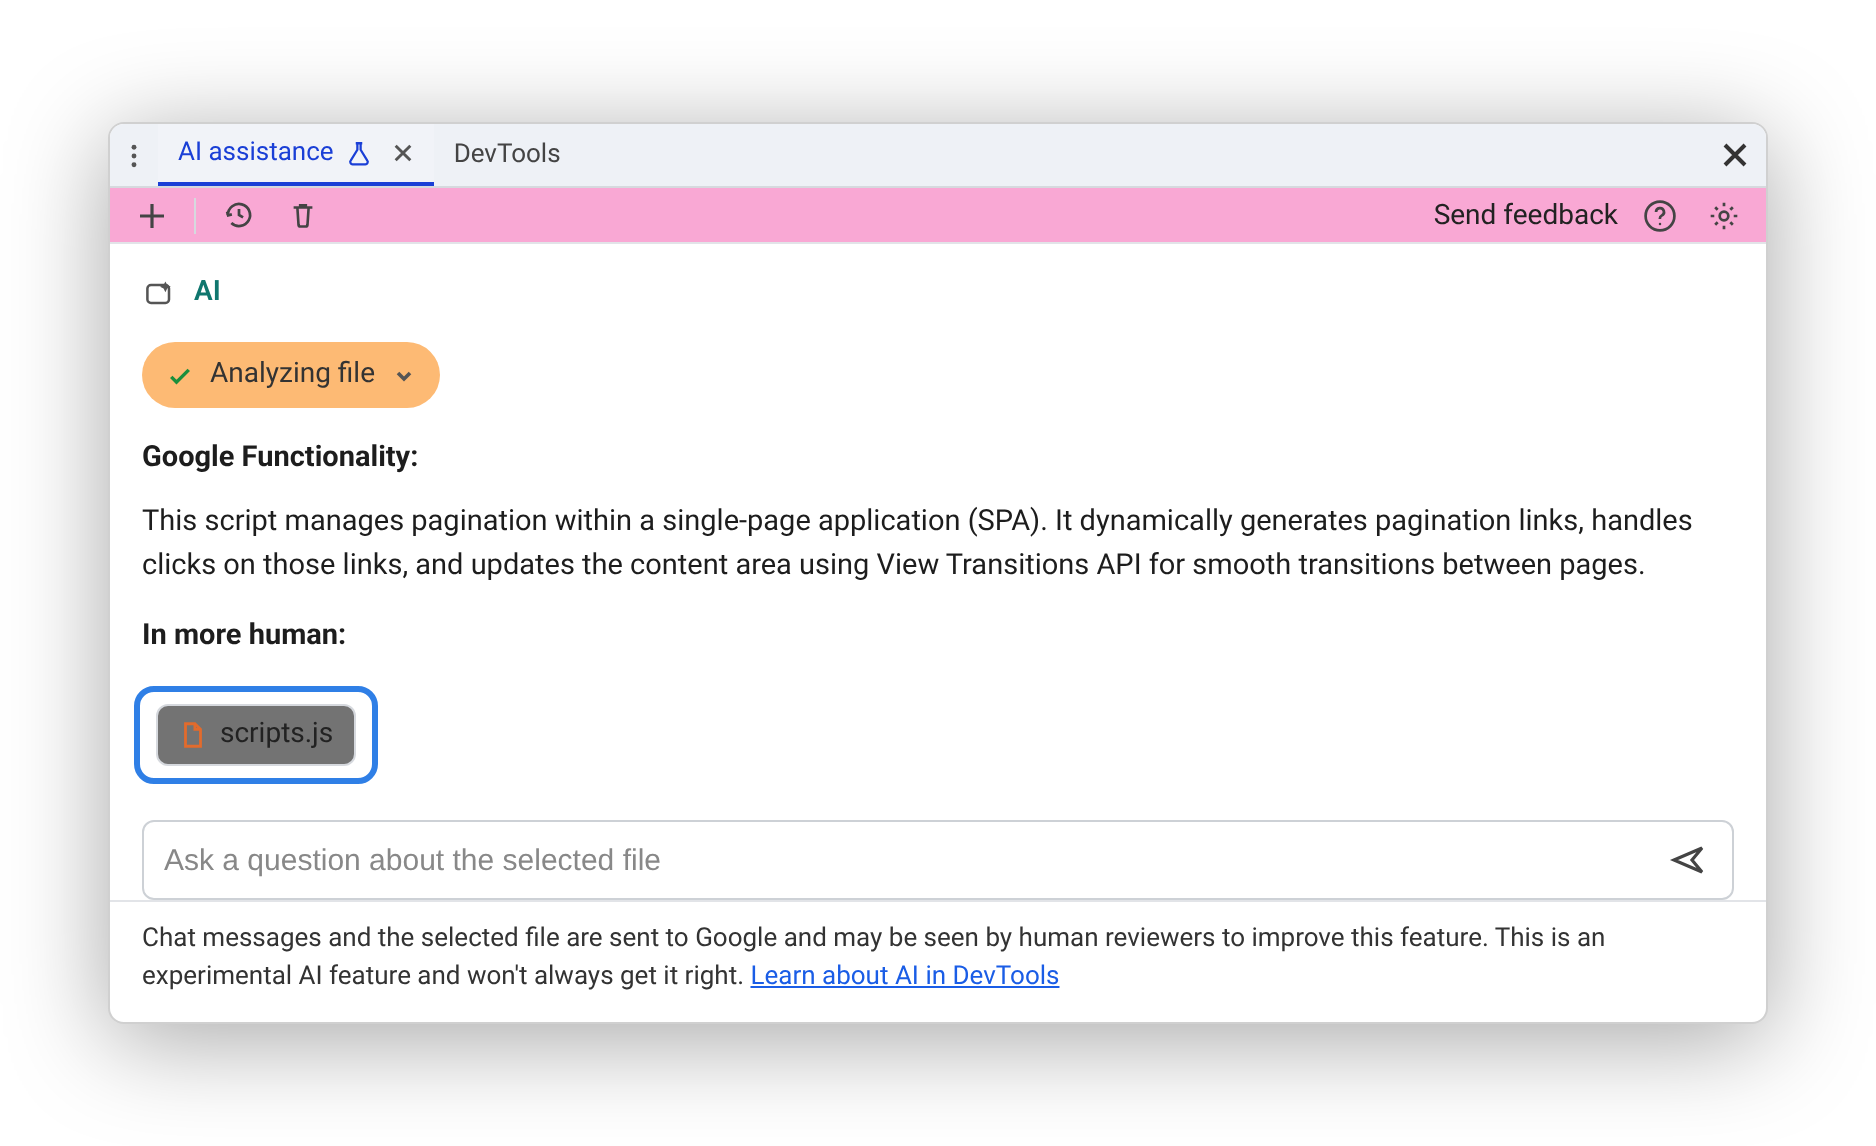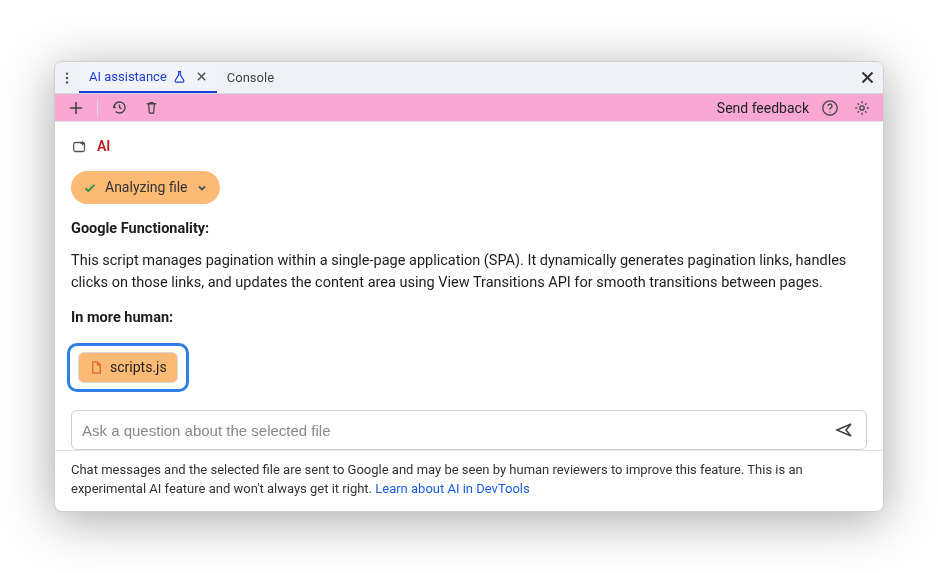--- a/index.html
+++ b/index.html
@@ -69,21 +69,21 @@
   .icon-btn { width:22px; height:22px; display:flex; align-items:center; justify-content:center; color:#444; cursor:pointer; border-radius:4px;}
   .feedback-link { color:#222; cursor:pointer; }
   .content {
     padding: 14px 16px 8px 16px;
     font-size:14.5px;
     color:#1d1d1d;
     line-height:1.5;
   }
   .ai-row { display:flex; align-items:center; gap:8px; margin-bottom:14px;}
   .ai-row .ai-icon { color:#555; }
-  .ai-label { font-weight:600; font-size:14px; color:#b91c1c; }
+  .ai-label { font-weight:600; font-size:14px; color:#0f766e; }
   .chip {
     display:inline-flex; align-items:center; gap:8px;
     background:#fdba74;
     border-radius:18px;
     padding:6px 12px;
     font-size:14px;
     color:#333;
     margin-bottom:14px;
     cursor:pointer;
   }
@@ -97,21 +97,21 @@
     border-radius:10px;
     padding:6px 8px;
     margin: 4px 0 10px -4px;
     background:#fff;
   }
   .file-chip {
     display:inline-flex; align-items:center; gap:6px;
     border:1px solid #d6d9de;
     border-radius:6px;
     padding:4px 10px;
-    background:#fdba74;
+    background:#737373;
     font-size:14px;
     color:#222;
   }
   .file-chip .file-icon { color:#e26b2d; }
   .input-row {
     margin: 0 16px 0 16px;
     border:1px solid #cdd1d6;
     border-radius:6px;
     height:40px;
     display:flex; align-items:center;
@@ -125,21 +125,21 @@
   }
   .input-row input::placeholder { color:#888; }
   .send-btn { color:#444; cursor:pointer; width:24px; height:24px; display:flex; align-items:center; justify-content:center;}
   .footer {
     border-top:1px solid #e2e4e8;
     padding:10px 16px 12px 16px;
     font-size:13px;
     color:#333;
     line-height:1.45;
   }
-  .footer a { color:#1a5de6; cursor:pointer;}
+  .footer a { color:#1a5de6; text-decoration:underline; cursor:pointer;}
   svg { display:block; }
 </style>
 </head>
 <body>
 
 <div class="panel">
 
   <div class="tabbar">
     <div class="kebab icon-btn">
       <svg width="14" height="14" viewBox="0 0 16 16">
@@ -155,21 +155,21 @@
             <path d="M6 2h4M7 2v4l-4 6.5A1.5 1.5 0 0 0 4.3 15h7.4a1.5 1.5 0 0 0 1.3-2.5L9 6V2"></path>
           </svg>
       </span>
       <span class="close">
         <svg width="11" height="11" viewBox="0 0 12 12" stroke="currentColor" stroke-width="1.6">
             <path d="M2 2l8 8M10 2l-8 8"></path>
           </svg>
       </span>
     </div>
     <div class="tab">
-      <span>Console</span>
+      <span>DevTools</span>
     </div>
     <div class="spacer"></div>
     <div class="big-close">
       <svg width="15" height="15" viewBox="0 0 12 12" stroke="currentColor" stroke-width="1.6">
           <path d="M2 2l8 8M10 2l-8 8"></path>
         </svg>
     </div>
   </div>
 
   <div class="toolbar">

